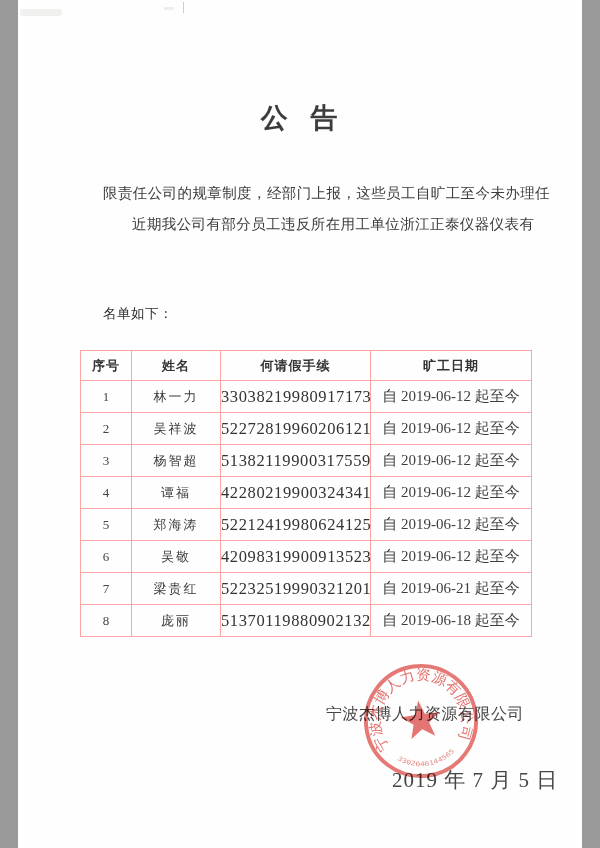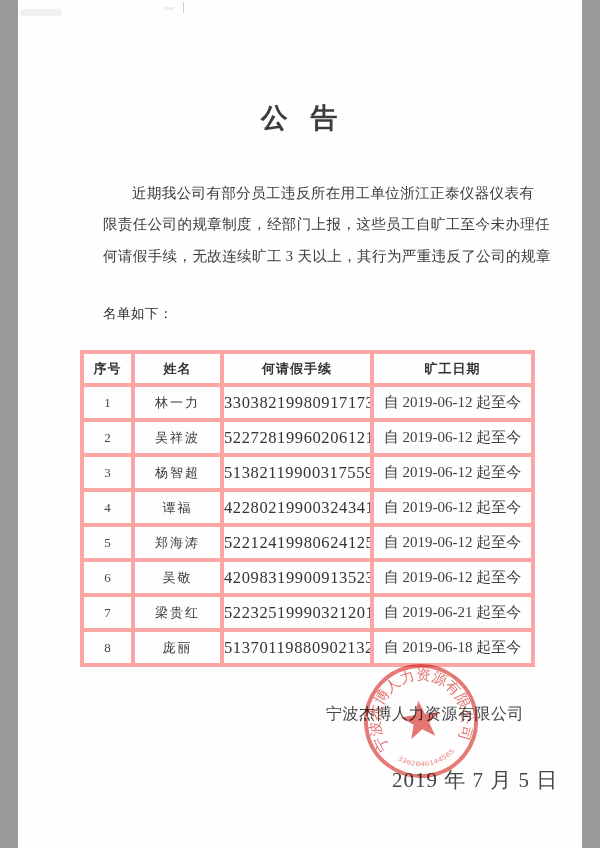--- a/index.html
+++ b/index.html
@@ -36,21 +36,21 @@
     font-family:"Liberation Sans","DejaVu Sans",sans-serif;
     font-size:13.5px;font-weight:normal;color:#2e2e2e;letter-spacing:0.5px;
   }
 
   table.roster{
     position:absolute;left:62px;top:350px;
     width:451px;border-collapse:collapse;
     table-layout:fixed;
   }
   table.roster th, table.roster td{
-    border:4px solid #fca5a5;
+    border:1px solid #fca5a5;
     text-align:center;vertical-align:middle;
     padding:0;overflow:hidden;white-space:nowrap;
   }
   table.roster th{
     height:29px;
     font-family:"Liberation Sans","DejaVu Sans",sans-serif;
     font-size:13px;font-weight:bold;color:#333;letter-spacing:1px;
   }
   table.roster td{height:31px;}
   td.c-no{font-size:13px;color:#444;}
@@ -80,23 +80,22 @@
 
 <div class="page">
 
   <div class="artifact a1"></div>
   <div class="artifact a2"></div>
   <div class="artifact a3"></div>
 
   <h1 class="doc-title">公 告</h1>
 
   <div class="body-text">
+    <div class="para-line">限责任公司的规章制度，经部门上报，这些员工自旷工至今未办理任</div>
     <div class="para-line indent">近期我公司有部分员工违反所在用工单位浙江正泰仪器仪表有</div>
-    <div class="para-line">限责任公司的规章制度，经部门上报，这些员工自旷工至今未办理任</div>
-    <div class="para-line">何请假手续，无故连续旷工 3 天以上，其行为严重违反了公司的规章</div>
   </div>
 
   <div class="list-intro">名单如下：</div>
 
   <table class="roster">
     <colgroup>
         <col style="width:51px">
         <col style="width:89px">
         <col style="width:150px">
         <col style="width:161px">

